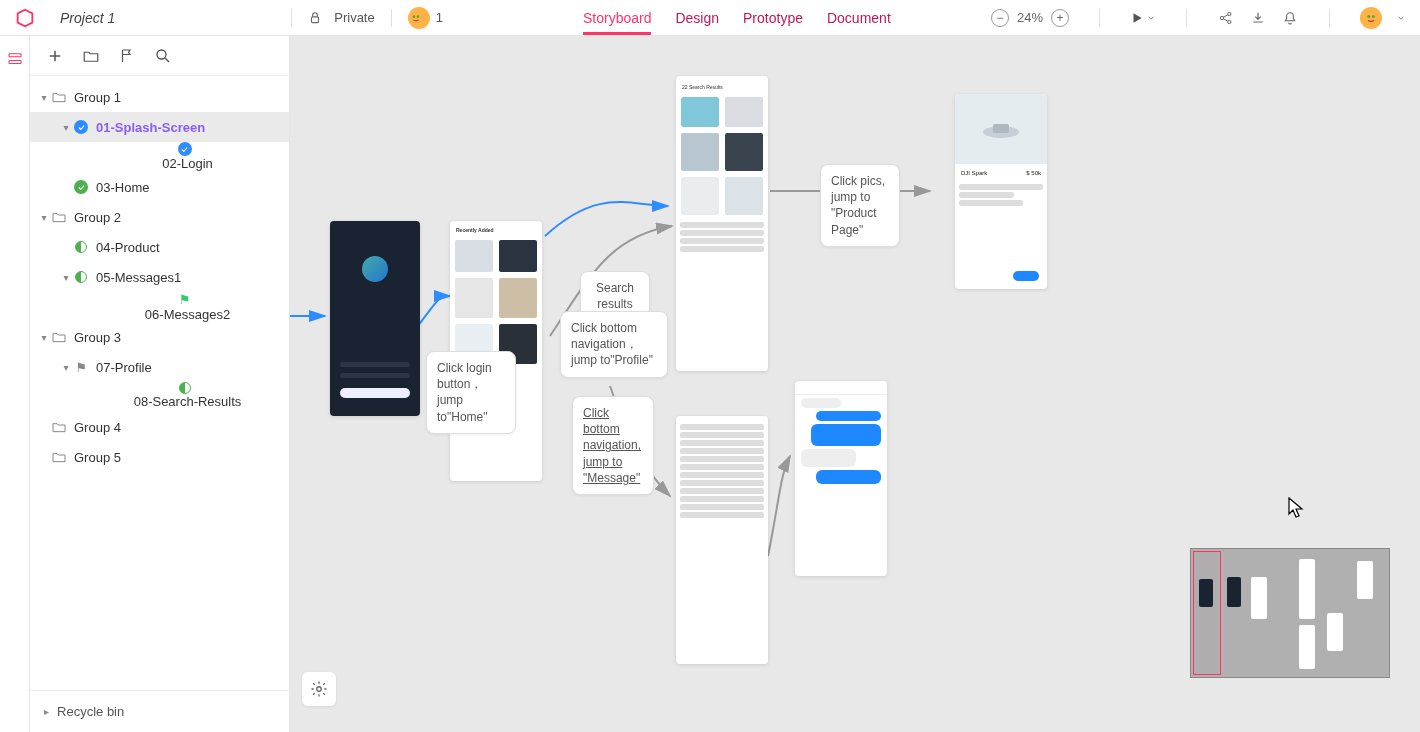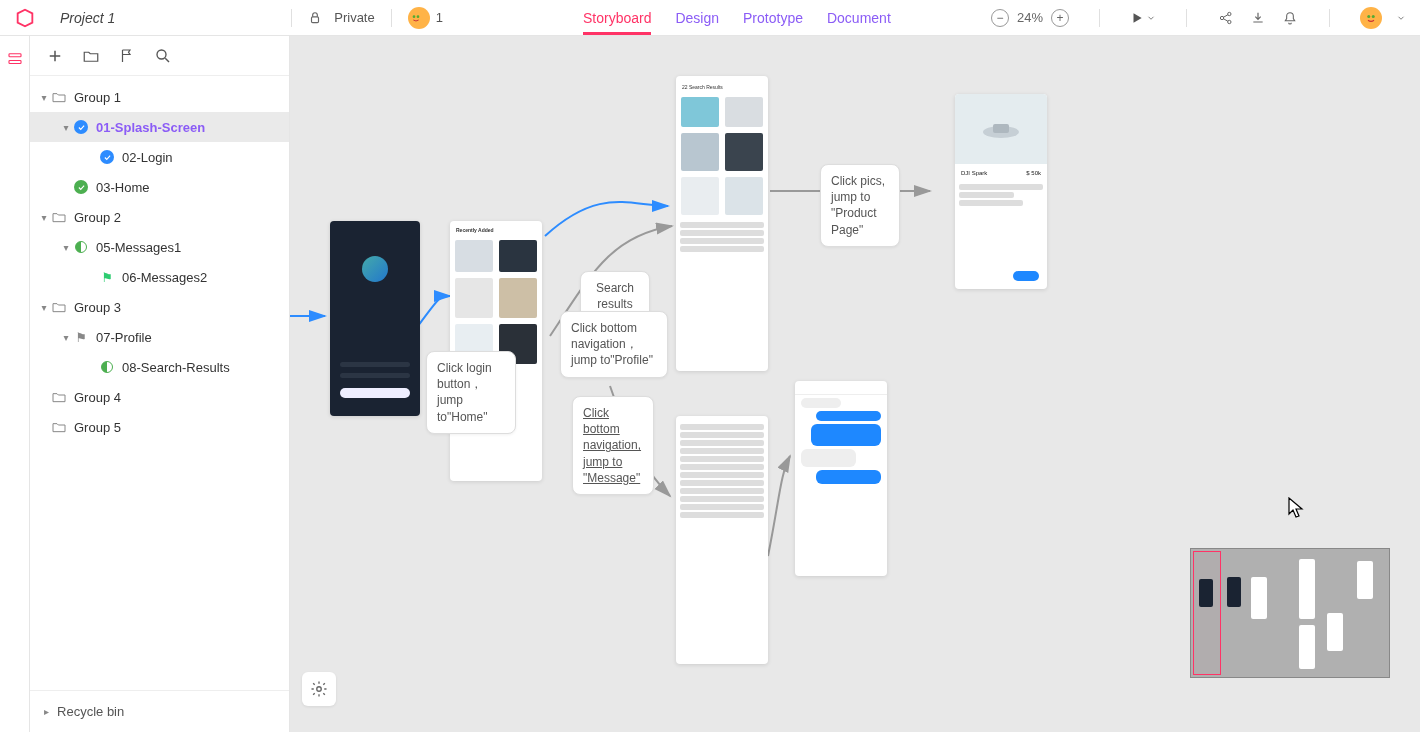--- a/index.html
+++ b/index.html
@@ -25,21 +25,21 @@
 }
 .project-name { font-size: 14px; color: #444; font-style: italic; }
 .topbar-sep { width: 1px; height: 18px; background: #e0e0e0; margin: 0 16px; }
 .topbar-item { display: flex; align-items: center; color: #555; font-size: 13px; cursor: pointer; }
 .topbar-item svg, .topbar-item .icon { margin-right: 6px; }
 .avatar-sm {
   width: 22px; height: 22px; border-radius: 50%; background: #ffb347;
   display: inline-flex; align-items: center; justify-content: center;
 }
 .tabs { display: flex; gap: 24px; margin-left: 140px; }
-.tab { font-size: 14px; color: #8b5cf6; padding: 8px 0; position: relative; cursor: pointer; }
+.tab { font-size: 14px; color: #be185d; padding: 8px 0; position: relative; cursor: pointer; }
 .tab.active { color: #ff3366; font-weight: 500; }
 .tab.active::after {
   content: ""; position: absolute; bottom: -1px; left: 0; right: 0; height: 3px; background: #ff3366;
 }
 .topbar-right { margin-left: auto; display: flex; align-items: center; gap: 14px; color: #666; }
 .zoom { display: flex; align-items: center; gap: 8px; }
 .zoom-btn { width: 18px; height: 18px; border: 1px solid #999; border-radius: 50%; display: flex; align-items: center; justify-content: center; font-size: 12px; cursor: pointer; line-height: 1; }
 .play-btn { display: flex; align-items: center; gap: 2px; cursor: pointer; }
 .icon-btn { width: 18px; height: 18px; cursor: pointer; display: inline-flex; align-items: center; justify-content: center; }
 
@@ -51,21 +51,21 @@
 .sidebar-tools { height: 40px; display: flex; align-items: center; gap: 18px; padding-left: 16px; border-bottom: 1px solid #eee; }
 .sidebar-tools svg { width: 18px; height: 18px; cursor: pointer; }
 .tree { flex: 1; overflow-y: auto; padding-top: 6px; }
 .tree-row { display: flex; align-items: center; height: 30px; padding-left: 8px; cursor: pointer; font-size: 13px; color: #333; }
 .tree-row .chev { width: 12px; display: inline-flex; justify-content: center; color: #888; font-size: 10px; }
 .tree-row .icon { width: 18px; display: inline-flex; justify-content: center; margin-right: 6px; }
 .tree-row.selected { background: #eaeaea; }
 .tree-row.selected .label { color: #8b5cf6; font-weight: 700; }
 .indent1 { padding-left: 8px; }
 .indent2 { padding-left: 30px; }
-.indent3 { padding-left: 56px; }
+.indent3 { padding-left: 56px; flex-direction: column; }
 .status-circle { width: 14px; height: 14px; border-radius: 50%; display: inline-block; }
 .status-blue { background: #2d8cff; }
 .status-green { background: #4caf50; }
 .status-half-green { background: linear-gradient(90deg, #4caf50 50%, #fff 50%); border: 1.5px solid #4caf50; width: 12px; height: 12px; }
 .flag-green { color: #2ecc71; font-size: 13px; }
 .flag-gray { color: #888; font-size: 13px; }
 .folder-icon { color: #888; }
 
 .sidebar-footer { height: 42px; border-top: 1px solid #eee; display: flex; align-items: center; padding-left: 14px; font-size: 13px; color: #555; cursor: pointer; }
 .sidebar-footer .chev { margin-right: 8px; color: #888; font-size: 10px; }
@@ -269,20 +269,27 @@
       </div>
 
       <div class="tree-row indent1">
         <span class="chev">▾</span>
         <span class="icon folder-icon">
             <svg width="16" height="16" viewBox="0 0 24 24">
               <path d="M3 7 h6 l2 2 h10 v10 H3 Z" fill="none" stroke="#888" stroke-width="1.5"></path>
             </svg>
           </span>
         <span class="label">Group 2</span>
+      </div>
+      <div class="tree-row indent2">
+        <span class="chev"></span>
+        <span class="icon">
+            <span class="status-half-green status-circle"></span>
+          </span>
+        <span class="label">04-Product</span>
       </div>
       <div class="tree-row indent2">
         <span class="chev">▾</span>
         <span class="icon">
             <span class="status-half-green status-circle"></span>
           </span>
         <span class="label">05-Messages1</span>
       </div>
       <div class="tree-row indent3">
         <span class="chev"></span>

